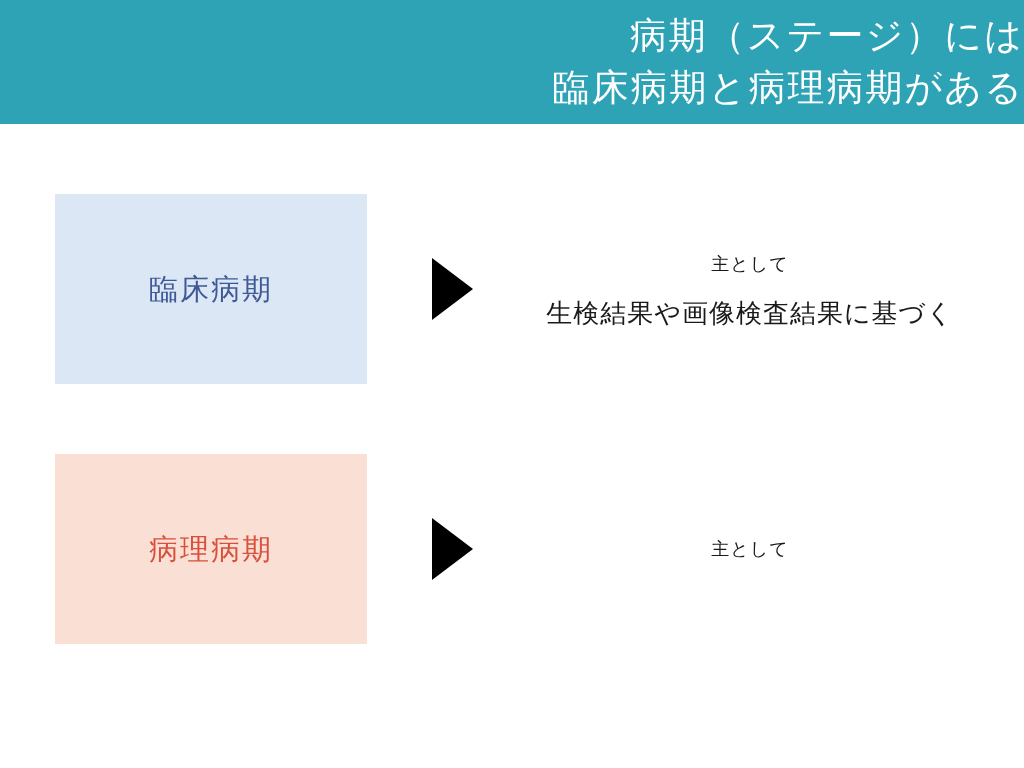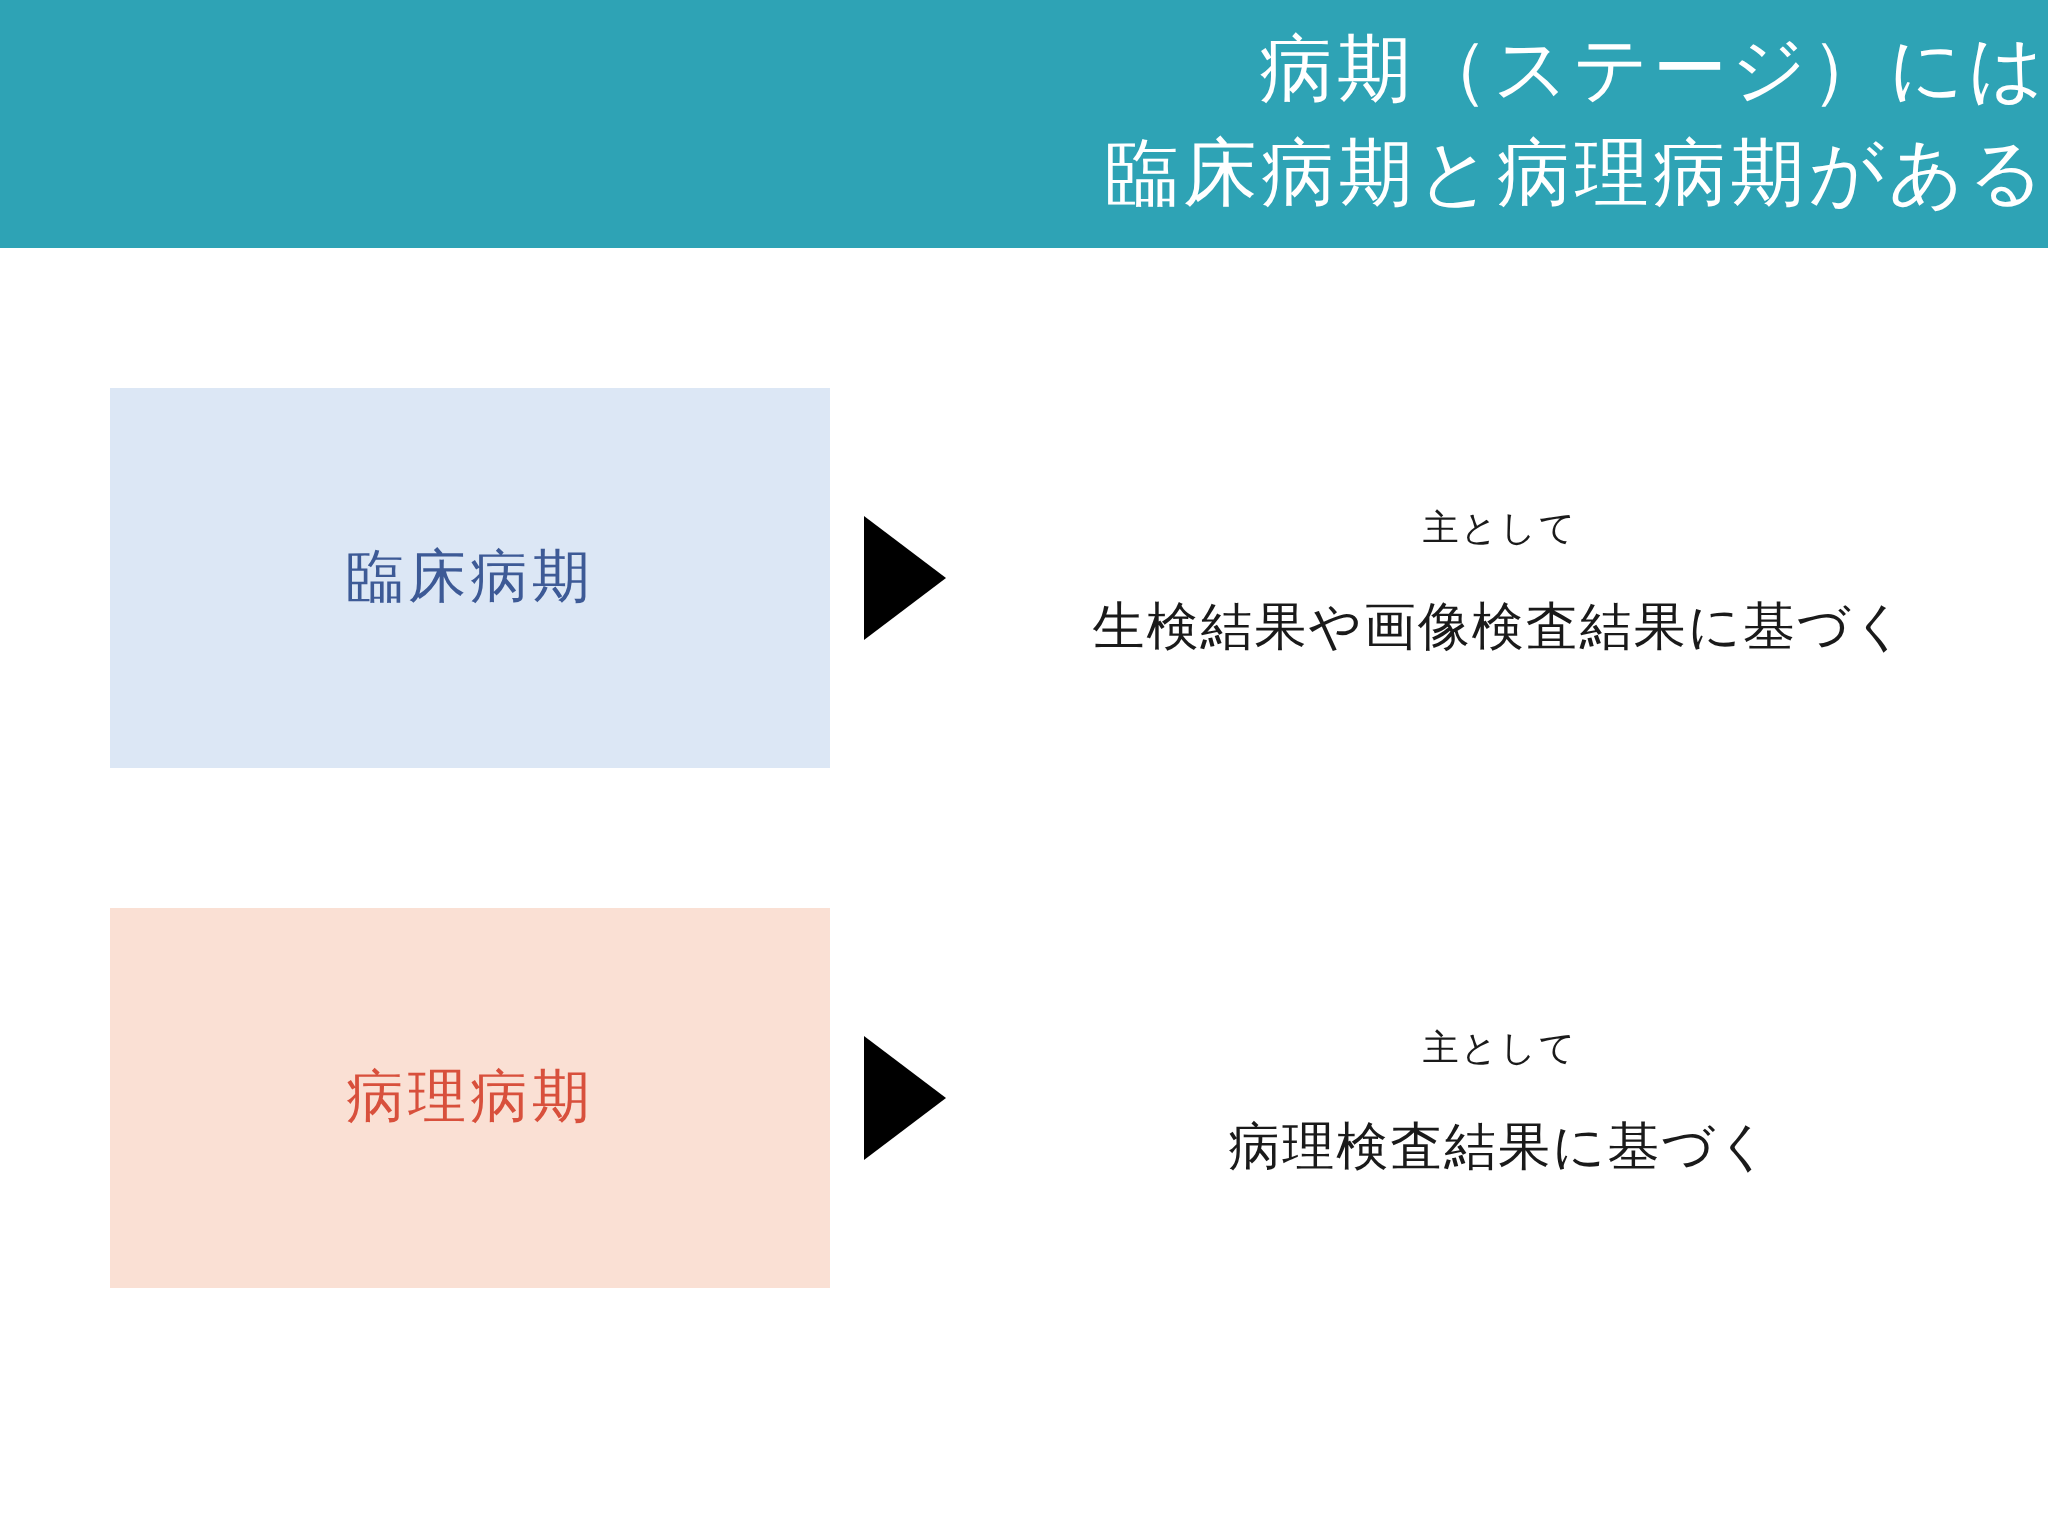--- a/index.html
+++ b/index.html
@@ -54,21 +54,21 @@
     width: 1024px;
     height: 190px;
   }
   #row-clinical { top: 70px; }
   #row-pathological { top: 330px; }
 
   .stage-box {
     position: absolute;
     left: 55px;
     top: 0;
-    width: 360px;
+    width: 312px;
     height: 190px;
     display: flex;
     flex-direction: column;
     align-items: center;
     justify-content: center;
     box-sizing: border-box;
   }
   .stage-box.clinical { background: #dce7f5; }
   .stage-box.pathological { background: #fae0d4; justify-content: center; }
 
@@ -144,18 +144,17 @@
   <div class="stage-row" id="row-pathological">
 
     <div class="stage-box pathological">
       <div class="stage-box-line">病理病期</div>
     </div>
 
     <div class="arrow-marker"></div>
 
     <div class="description">
       <div class="desc-line primary">主として</div>
-      <div class="desc-line">病理検査結果に基づく</div>
     </div>
 
   </div>
 
 </div>
 
 </body></html>

